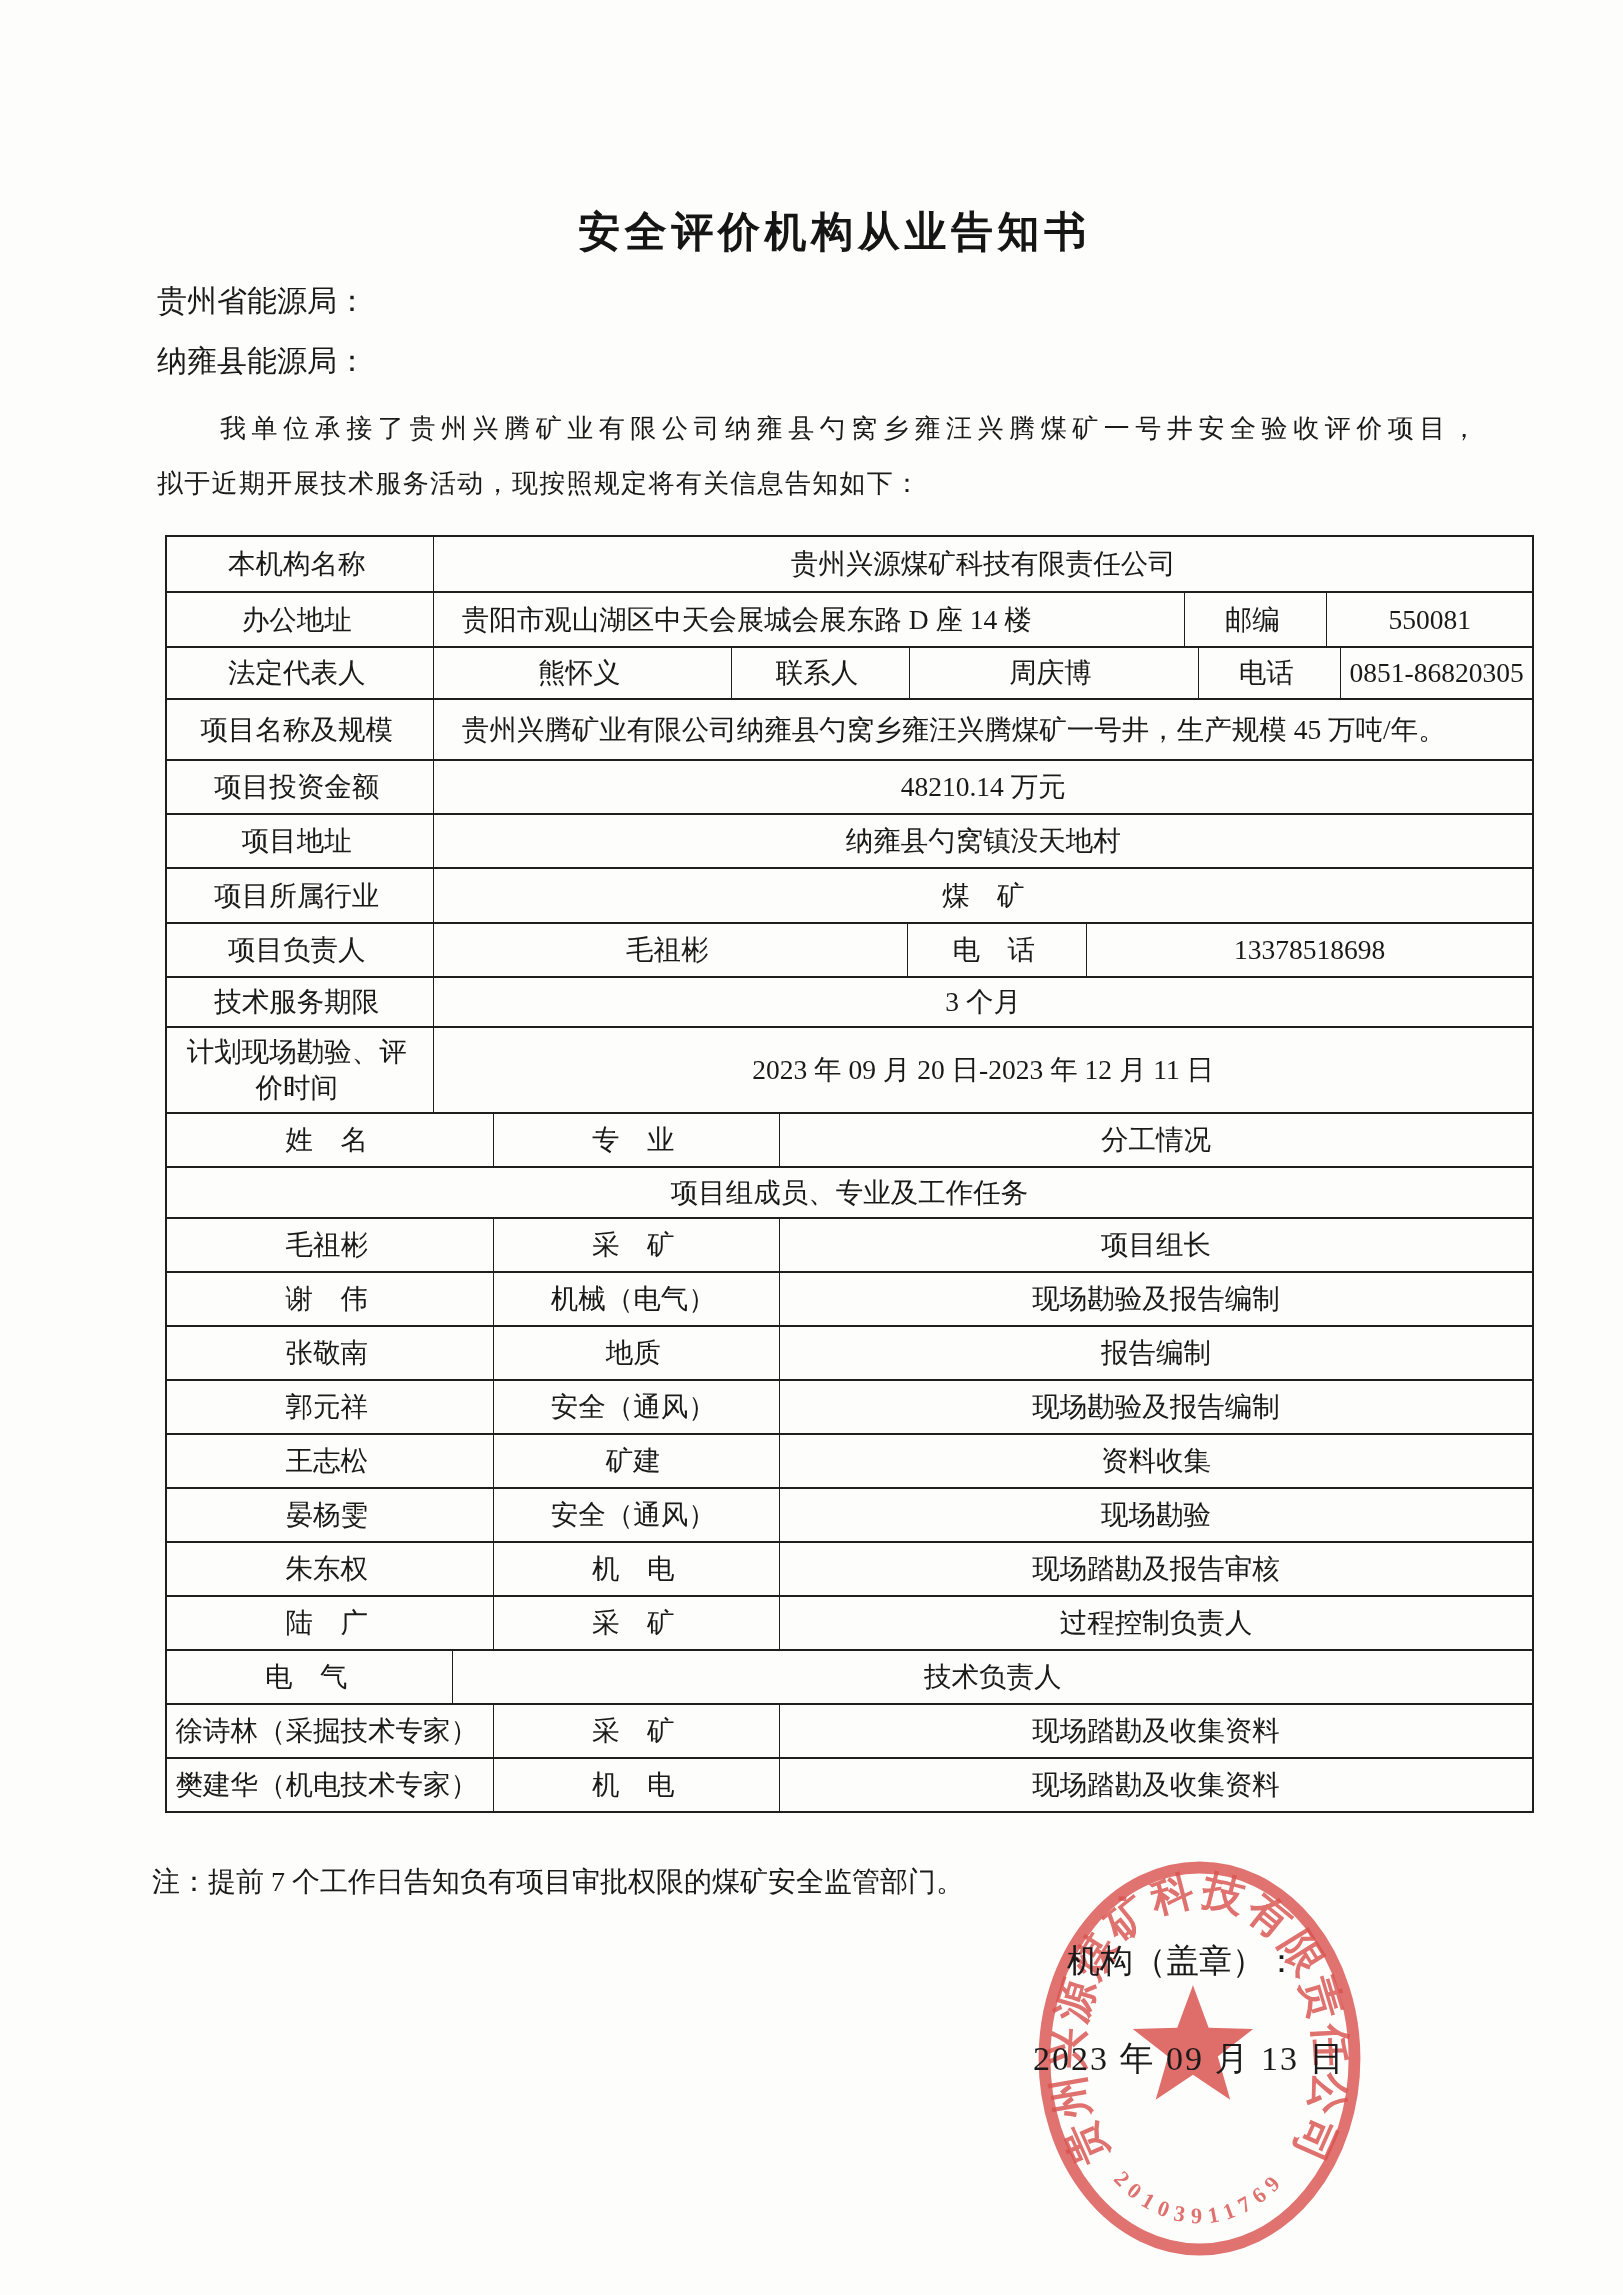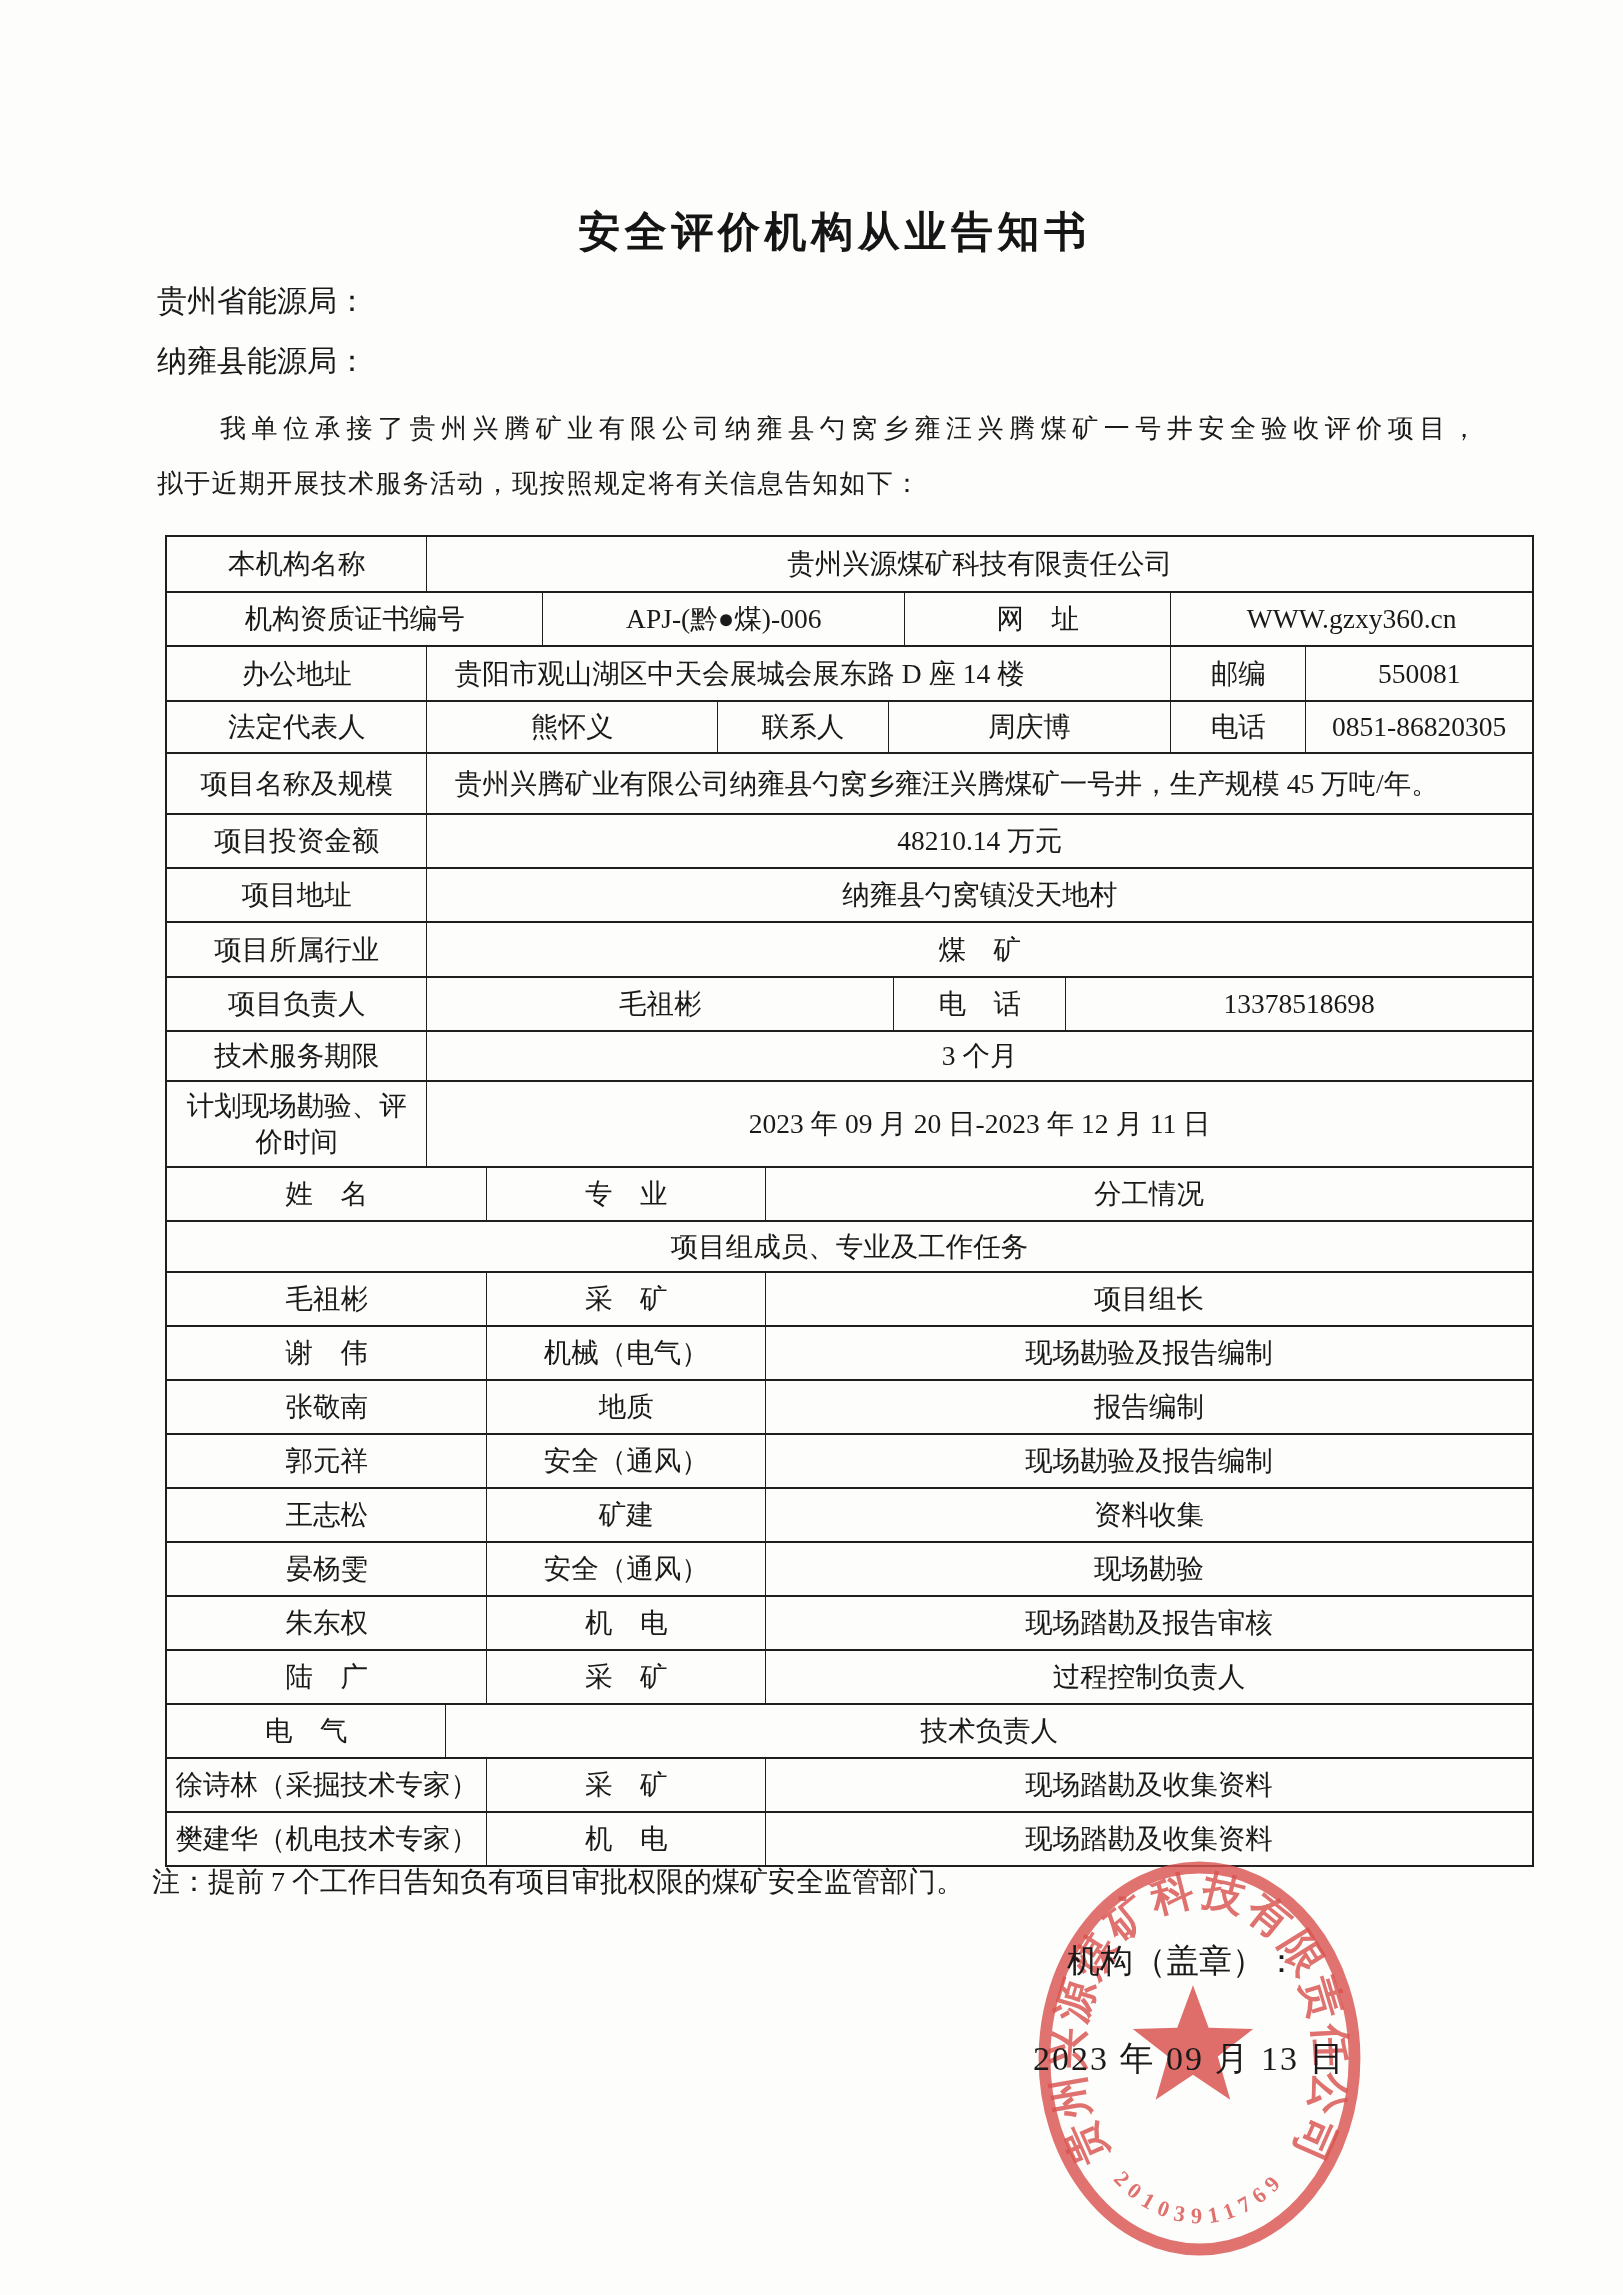--- a/index.html
+++ b/index.html
@@ -19,21 +19,21 @@
   .intro{left:157px;width:1320px;font-size:26px;line-height:55px;}
   .intro-line1{top:401px;text-indent:63px;text-align:justify;text-align-last:justify;}
   .intro-line2{top:456px;text-align:left;letter-spacing:1.3px;}
 
   
   .tbl{
     left:165px;top:535px;width:1369px;
     border:2px solid #1f1f1f;box-sizing:border-box;
     font-size:27.5px;
   }
-  .tr{display:flex;box-sizing:border-box;border-top:2px solid #1f1f1f;}
+  .tr{display:flex;box-sizing:border-box;border-top:2px solid #1f1f1f;gap:7px;}
   .tr:first-child{border-top:none;}
   .td{
     box-sizing:border-box;display:flex;align-items:center;justify-content:center;
     text-align:center;padding:2.6px 6.5px;line-height:1.3;
   }
   .td + .td{border-left:1.3px solid #1f1f1f;}
   .td.left{justify-content:flex-start;text-align:left;padding-left:27.5px;}
   .flex1{flex:1;}
   .c9-9{width:9.9%;}  .c12-5{width:12.5%;} .c12-6{width:12.6%;}
   .c19{width:19%;}    .c19-5{width:19.5%;} .c20-4{width:20.4%;}
@@ -63,26 +63,20 @@
 <div class="abs intro intro-line1">我单位承接了贵州兴腾矿业有限公司纳雍县勺窝乡雍汪兴腾煤矿一号井安全验收评价项目，</div>
 <div class="abs intro intro-line2">拟于近期开展技术服务活动，现按照规定将有关信息告知如下：</div>
 
 <div class="abs tbl">
 
   <div class="tr h83">
     <div class="td c19">本机构名称</div>
     <div class="td flex1">贵州兴源煤矿科技有限责任公司</div>
   </div>
 
-  <div class="tr h83">
-    <div class="td c27-5">机构资质证书编号</div>
-    <div class="td c26-5">APJ-(黔●煤)-006</div>
-    <div class="td c19-5">网　址</div>
-    <div class="td flex1">WWW.gzxy360.cn</div>
-  </div>
 
   <div class="tr h84">
     <div class="td c19">办公地址</div>
     <div class="td c54-5 left">贵阳市观山湖区中天会展城会展东路 D 座 14 楼</div>
     <div class="td c9-9">邮编</div>
     <div class="td flex1">550081</div>
   </div>
 
   <div class="tr h80">
     <div class="td c19">法定代表人</div>

